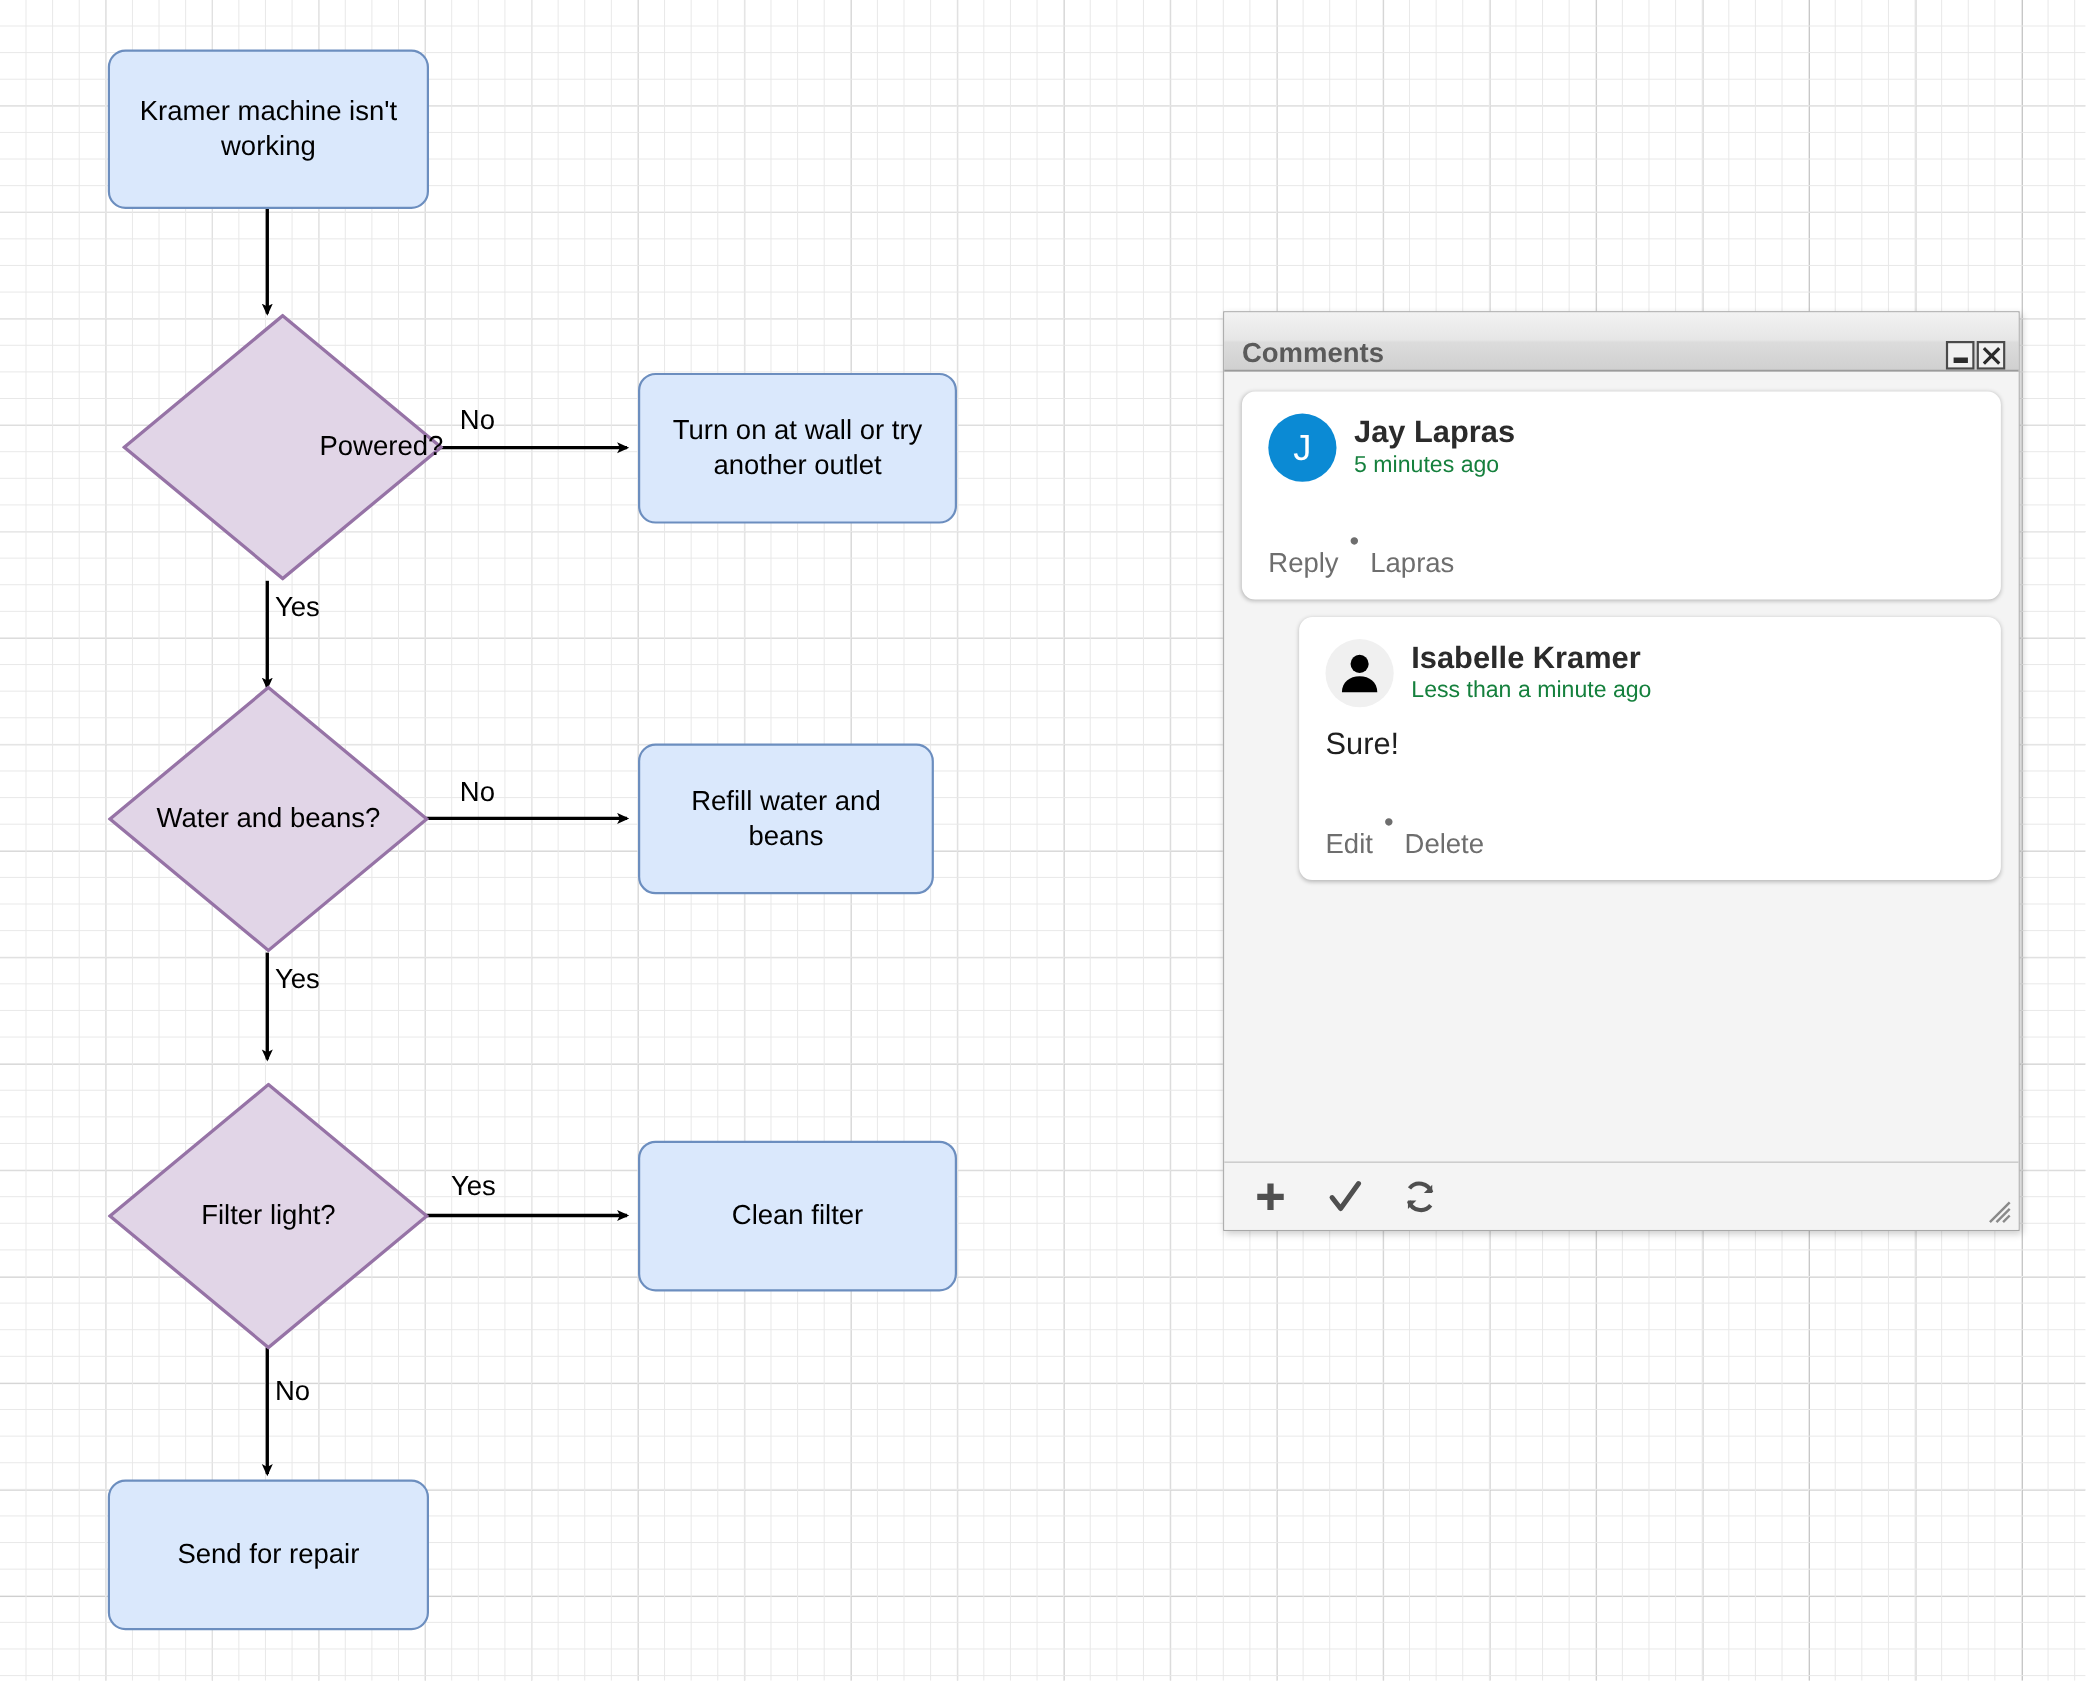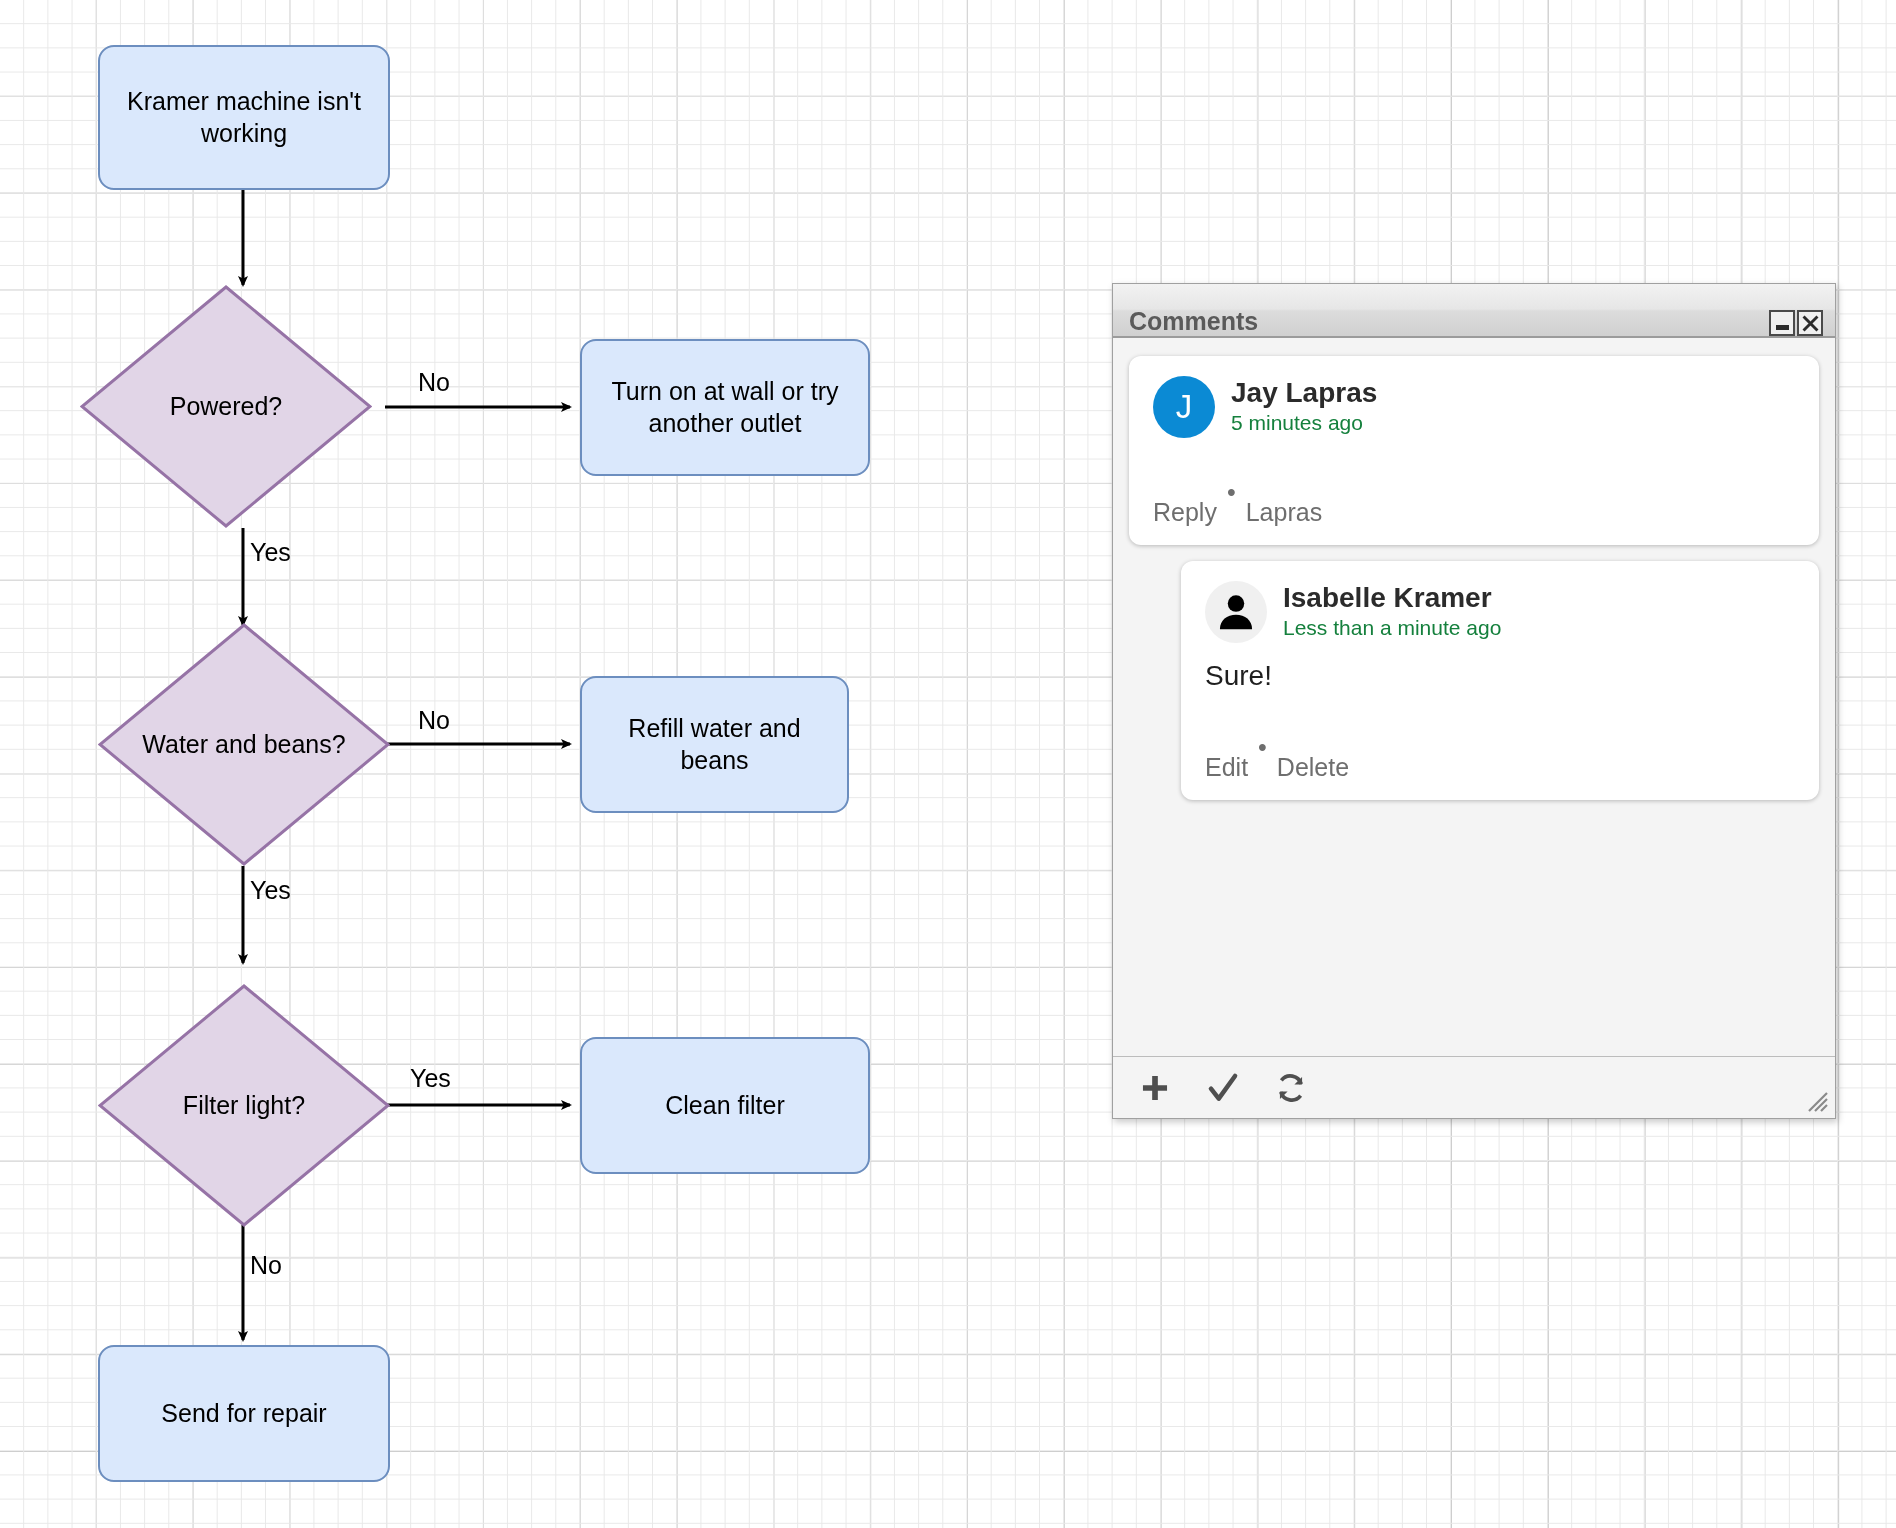--- a/index.html
+++ b/index.html
@@ -189,21 +189,21 @@
       <path d="M385,1105 L570,1105"></path>
 
       <path d="M243,1225 L243,1340"></path>
     </g>
   </svg>
 
   <div class="node process" style="left:98px; top:45px; width:292px; height:145px;">
     <span class="node-label">Kramer machine isn't working</span>
   </div>
 
-  <div class="node decision" style="left:80px; top:285px; width:292px; height:243px;">
+  <div class="node decision" style="left:111px; top:285px; width:292px; height:243px;justify-content:flex-end;">
     <svg class="diamond-shape" viewBox="0 0 292 243" preserveAspectRatio="none">
       <polygon points="146,2 290,121.5 146,241 2,121.5" fill="#e1d5e7" stroke="#9673a6" stroke-width="3"></polygon>
     </svg>
     <span class="node-label">Powered?</span>
   </div>
 
   <div class="node process" style="left:580px; top:339px; width:290px; height:137px;">
     <span class="node-label">Turn on at wall or try another outlet</span>
   </div>
 

